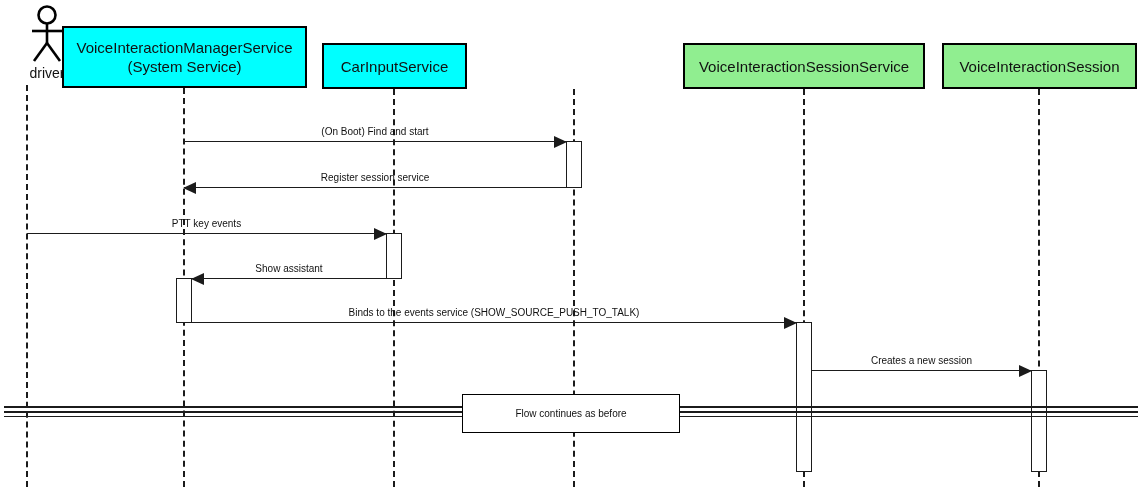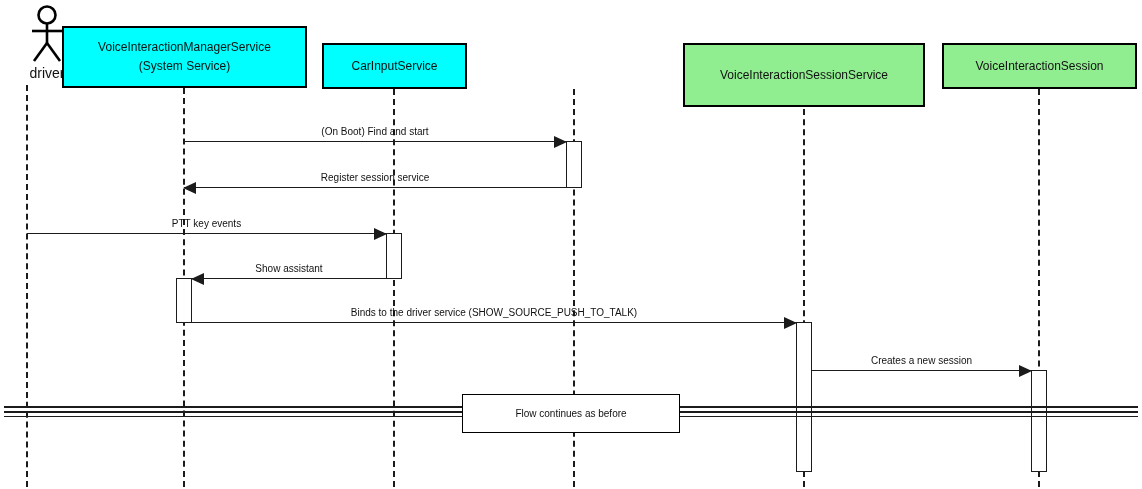--- a/index.html
+++ b/index.html
@@ -6,21 +6,21 @@
   .stage{
     position:relative;width:1142px;height:489px;background:#ffffff;overflow:hidden;
     font-family:"Liberation Sans", sans-serif;color:#111;
   }
   
   .lifeline{position:absolute;width:0;border-left:2px dashed #1b1b1b;z-index:1;}
   
   .participant{
     position:absolute;box-sizing:border-box;border:2px solid #000;z-index:2;
     display:flex;flex-direction:column;align-items:center;justify-content:center;
-    font-size:12px;line-height:19px;text-align:center;white-space:nowrap;
+    font-size:15px;line-height:19px;text-align:center;white-space:nowrap;
   }
   
   .actor{position:absolute;left:0;top:4px;width:54px;text-align:center;z-index:2;padding-left:20px;}
   .actor svg{display:block;margin:0 auto;}
   .actor-label{font-size:14px;margin-top:1px;}
   
   .activation{
     position:absolute;width:16px;box-sizing:border-box;background:#fff;
     border:1.6px solid #1b1b1b;z-index:3;
   }
@@ -70,21 +70,21 @@
     <div class="actor-label">driver</div>
   </div>
 
   <div class="participant" style="left: 62px; top: 26px; width: 245px; height: 62px; background: rgb(0, 255, 255);">
     <span>VoiceInteractionManagerService</span>
     <span>(System Service)</span>
   </div>
   <div class="participant" style="left: 322px; top: 43px; width: 145px; height: 46px; background: rgb(0, 255, 255);">
     <span>CarInputService</span>
   </div>
-  <div class="participant" style="left: 683px; top: 43px; width: 242px; height: 64px; background: rgb(144, 238, 144);">
+  <div class="participant" style="left: 683px; top: 43px; width: 242px; height: 46px; background: rgb(144, 238, 144);">
     <span>VoiceInteractionSessionService</span>
   </div>
   <div class="participant" style="left: 942px; top: 43px; width: 195px; height: 46px; background: rgb(144, 238, 144);">
     <span>VoiceInteractionSession</span>
   </div>
 
   <div class="message" style="left:184px;top:141px;width:382px;">
     <span class="lbl">(On Boot) Find and start</span>
     <span class="ln"></span>
     <span class="arrow arrow-r"></span>
@@ -98,21 +98,21 @@
     <span class="lbl">PTT key events</span>
     <span class="ln"></span>
     <span class="arrow arrow-r"></span>
   </div>
   <div class="message" style="left:192px;top:278px;width:194px;">
     <span class="lbl">Show assistant</span>
     <span class="ln"></span>
     <span class="arrow arrow-l"></span>
   </div>
   <div class="message" style="left:192px;top:322px;width:604px;">
-    <span class="lbl">Binds to the driver service (SHOW_SOURCE_PUSH_TO_TALK)</span>
+    <span class="lbl">Binds to the events service (SHOW_SOURCE_PUSH_TO_TALK)</span>
     <span class="ln"></span>
     <span class="arrow arrow-r"></span>
   </div>
   <div class="message" style="left:812px;top:370px;width:219px;">
     <span class="lbl">Creates a new session</span>
     <span class="ln"></span>
     <span class="arrow arrow-r"></span>
   </div>
 
   <div class="activation" style="left:566px;top:141px;height:47px;"></div>

